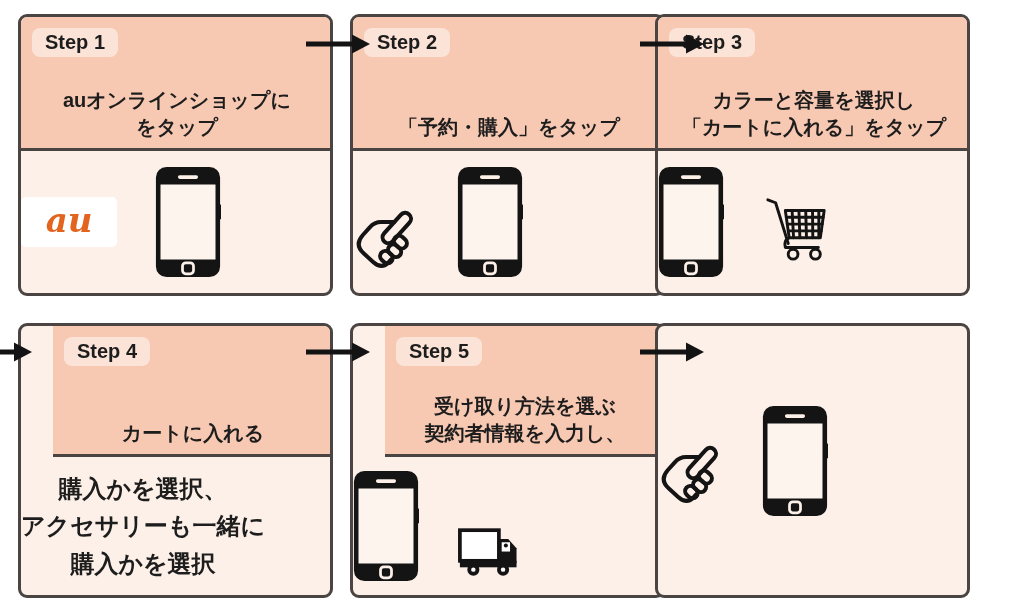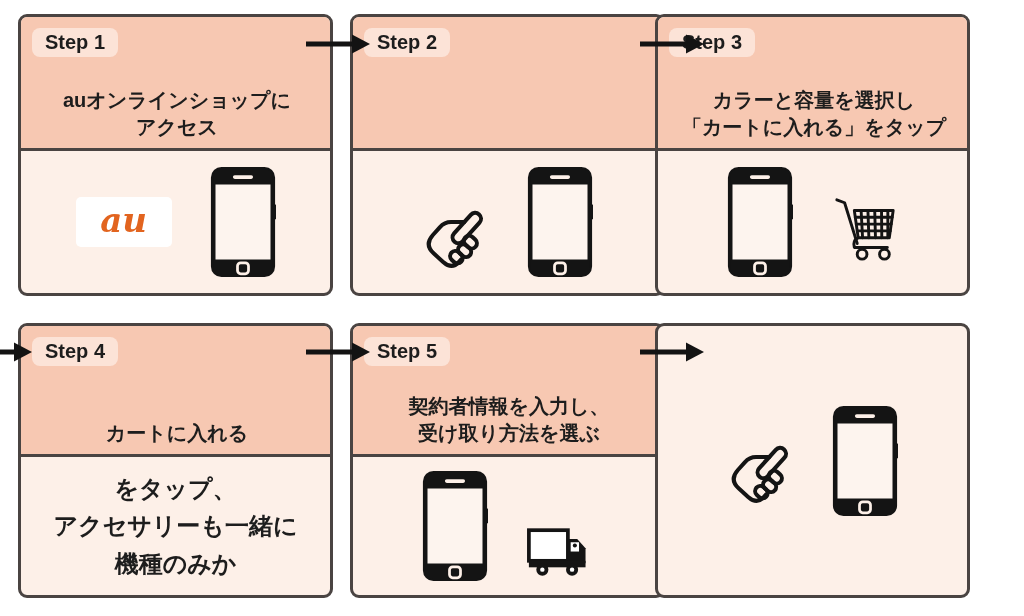--- a/index.html
+++ b/index.html
@@ -13,32 +13,32 @@
     display:flex;flex-direction:column;overflow:hidden;
   }
   .row1{top:14px;height:282px;}
   .row2{top:323px;height:275px;}
   .col1{left:18px;} .col2{left:350px;} .col3{left:655px;}
   .header{
     box-sizing:border-box;background:#f7c8b2;border-bottom:3px solid #4a4442;
     padding:11px 8px 6px 11px;display:flex;flex-direction:column;
   }
   .row1 .header{height:134px;}
-  .row2 .header{height:131px;}
+  .row2 .header{height:131px;margin-left:32px;}
   .badge{
     align-self:flex-start;background:#fce3d7;border-radius:8px;
     padding:4px 13px 5px 13px;font-weight:bold;font-size:20px;line-height:1;
   }
   .title{
     flex:1;display:flex;flex-direction:column;justify-content:flex-end;
     text-align:center;font-weight:bold;font-size:20px;line-height:1.38;
     letter-spacing:0px;white-space:nowrap;
   }
   .body{
-    flex:1;display:flex;align-items:center;justify-content:center;gap:38px;
+    flex:1;display:flex;align-items:center;gap:38px;
   }
   .body-text{
     text-align:center;font-weight:bold;font-size:24px;line-height:1.55;
   }
   .phone{width:66px;height:112px;display:block;}
   .hand{width:66px;height:72px;display:block;}
   .cart{width:68px;height:70px;display:block;}
   .truck{width:68px;height:52px;display:block;}
   .au-logo{
     width:96px;height:50px;background:#ffffff;border-radius:5px;
@@ -63,21 +63,21 @@
 </head>
 <body>
 
 <div class="stage">
 
   <div class="card row1 col1">
     <div class="header">
       <div class="badge">Step 1</div>
       <div class="title">
         <div>auオンラインショップに</div>
-        <div>アクセス</div>
+        <div>をタップ</div>
       </div>
     </div>
     <div class="body">
       <div class="au-logo">
         <span>au</span>
       </div>
       <svg class="phone" viewBox="0 0 72 122">
         <rect x="3.5" y="3.5" width="65" height="115" rx="9" fill="#fdf4ee" stroke="#141414" stroke-width="5"></rect>
         <path d="M12 3.5 H60 a8.5 8.5 0 0 1 8.5 8.5 V20 H3.5 v-8 A8.5 8.5 0 0 1 12 3.5 Z" fill="#141414"></path>
         <rect x="25" y="10" width="22" height="4" rx="2" fill="#fdf0e8"></rect>
@@ -85,20 +85,21 @@
         <rect x="30" y="105.5" width="12" height="12" rx="3.5" fill="none" stroke="#fdf0e8" stroke-width="3"></rect>
         <rect x="68.5" y="42" width="3.5" height="16" fill="#141414"></rect>
       </svg>
     </div>
   </div>
 
   <div class="card row1 col2">
     <div class="header">
       <div class="badge">Step 2</div>
       <div class="title">
+        <div>「予約・購入」をタップ</div>
       </div>
     </div>
     <div class="body">
       <svg class="hand dy18" viewBox="0 0 90 96">
         <g transform="rotate(42 45 48)" fill="none" stroke="#141414" stroke-width="5.5" stroke-linecap="round" stroke-linejoin="round">
           <rect x="37" y="1" width="16" height="50" rx="8"></rect>
           <path d="M37 22 L24 34 Q17 40 17 50 L17 64 Q17 82 35 82 L52 82 Q68 82 68 68 L68 63"></path>
           <rect x="52" y="30" width="19" height="14" rx="7"></rect>
           <rect x="54" y="44" width="19" height="14" rx="7"></rect>
           <rect x="52" y="58" width="18" height="14" rx="7"></rect>
@@ -148,33 +149,33 @@
 
   <div class="card row2 col1">
     <div class="header">
       <div class="badge">Step 4</div>
       <div class="title">
         <div>カートに入れる</div>
       </div>
     </div>
     <div class="body">
       <div class="body-text">
-        <div>をタップ、</div>
+        <div>購入かを選択、</div>
         <div>アクセサリーも一緒に</div>
-        <div>機種のみか</div>
+        <div>購入かを選択</div>
       </div>
     </div>
   </div>
 
   <div class="card row2 col2">
     <div class="header">
       <div class="badge">Step 5</div>
       <div class="title">
+        <div>受け取り方法を選ぶ</div>
         <div>契約者情報を入力し、</div>
-        <div>受け取り方法を選ぶ</div>
       </div>
     </div>
     <div class="body">
       <svg class="phone" viewBox="0 0 72 122">
         <rect x="3.5" y="3.5" width="65" height="115" rx="9" fill="#fdf4ee" stroke="#141414" stroke-width="5"></rect>
         <path d="M12 3.5 H60 a8.5 8.5 0 0 1 8.5 8.5 V20 H3.5 v-8 A8.5 8.5 0 0 1 12 3.5 Z" fill="#141414"></path>
         <rect x="25" y="10" width="22" height="4" rx="2" fill="#fdf0e8"></rect>
         <path d="M3.5 102 H68.5 v8 a8.5 8.5 0 0 1 -8.5 8.5 H12 a8.5 8.5 0 0 1 -8.5 -8.5 Z" fill="#141414"></path>
         <rect x="30" y="105.5" width="12" height="12" rx="3.5" fill="none" stroke="#fdf0e8" stroke-width="3"></rect>
         <rect x="68.5" y="42" width="3.5" height="16" fill="#141414"></rect>

